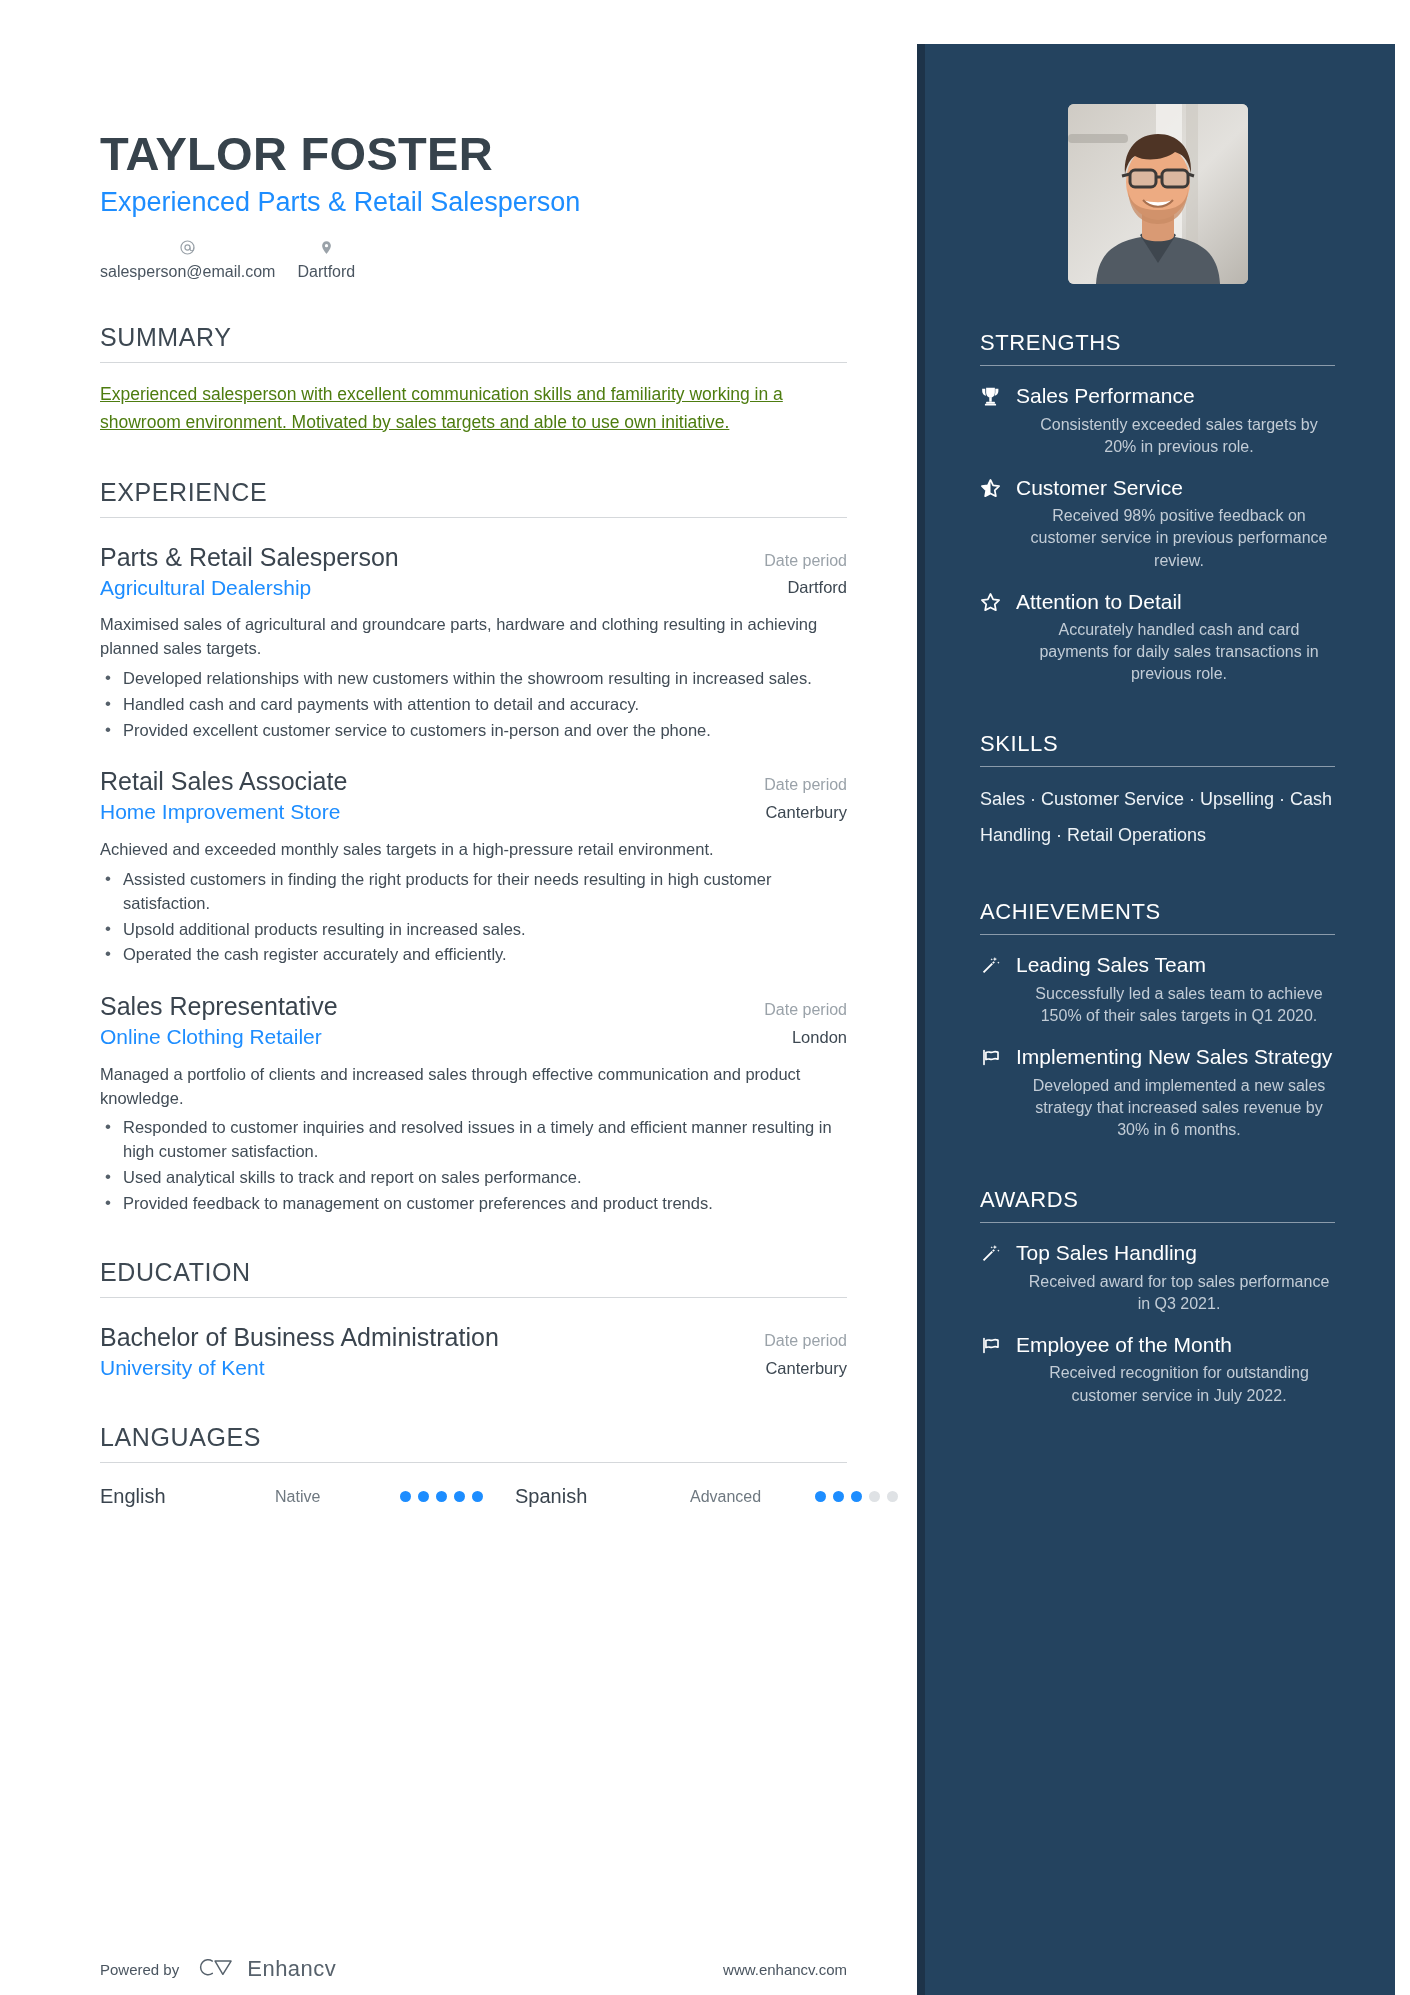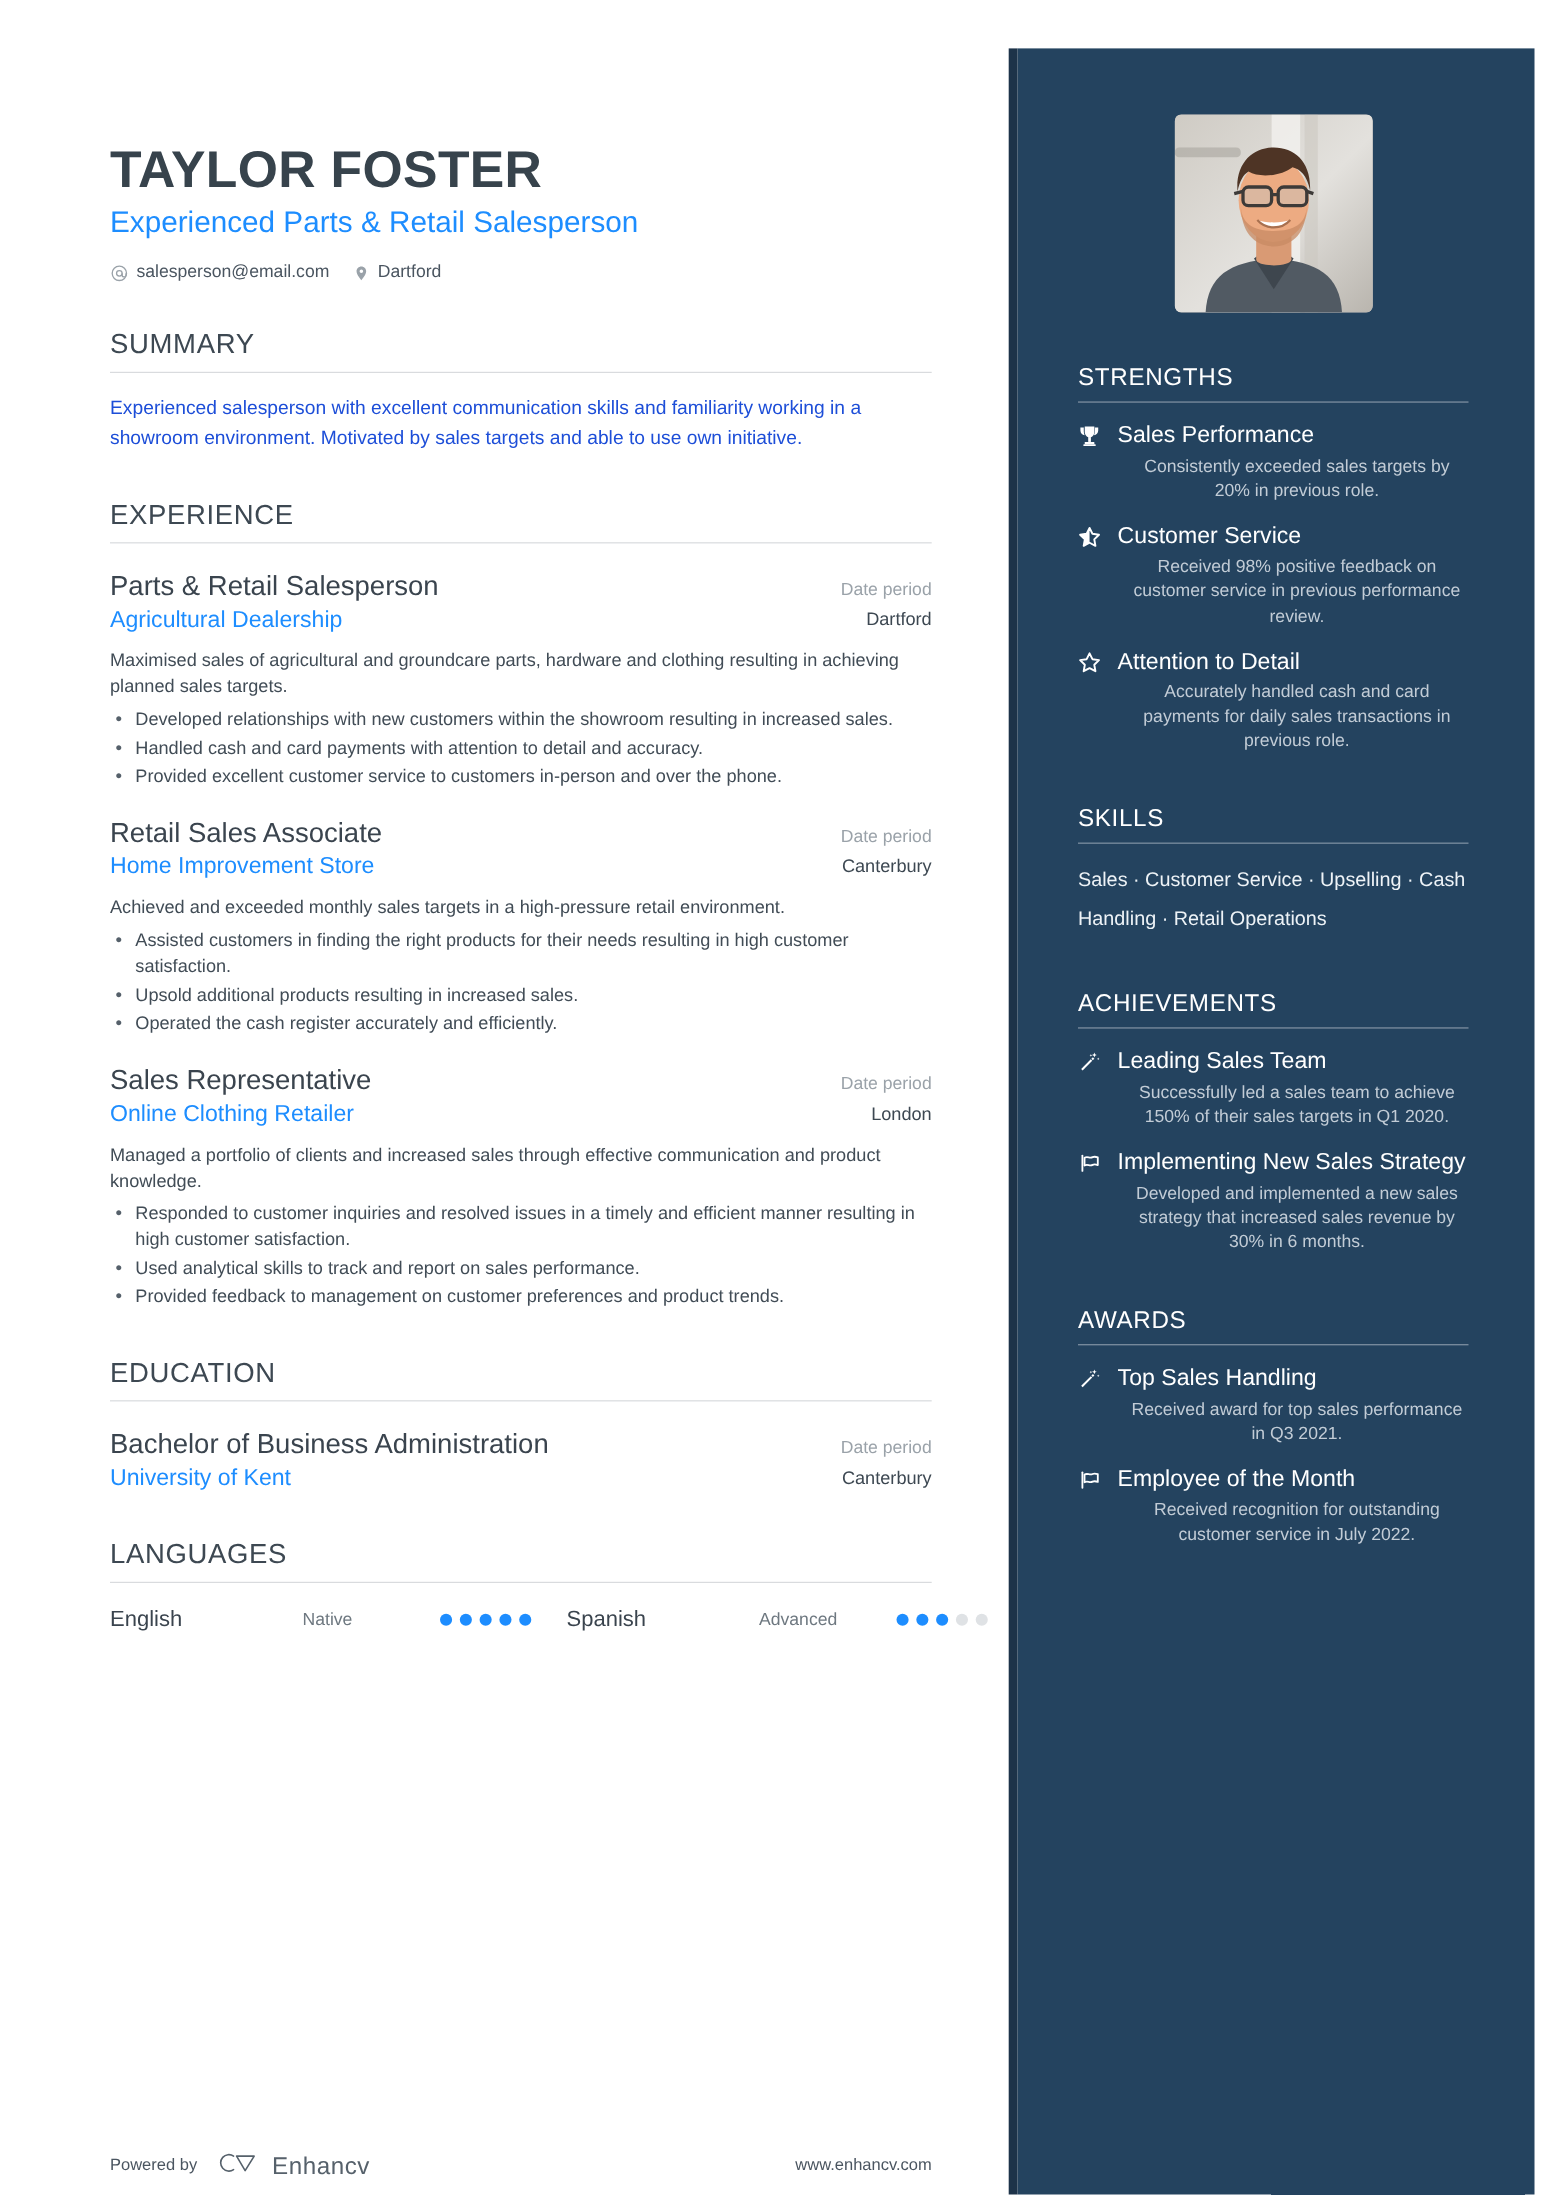--- a/index.html
+++ b/index.html
@@ -34,38 +34,39 @@
     font-weight:400;
   }
   .contact-row {
     display:flex;
     align-items:center;
     gap:22px;
     margin-top:20px;
     font-size:16px;
     color:#4a5560;
   }
-  .contact-item { display:flex; align-items:center; gap:7px; }
+  .contact-item { display:flex; align-items:center; gap:7px;flex-direction:column; }
   .contact-item svg { display:block; }
 
   .section { margin-top:42px; }
   .sec-title {
     font-size:25px;
     color:#3d4852;
     letter-spacing:0.6px;
     font-weight:400;
     padding-bottom:10px;
   }
   .sec-rule { height:1px; background:#d5d8db; width:100%; }
 
   .body-text {
     font-size:17.5px;
     line-height:1.55;
-    color:#1d4ed8;
+    color:#4d7c0f;
     margin-top:18px;
+    text-decoration:underline;
   }
 
   .entry { margin-top:24px; }
   .entry-head { display:flex; justify-content:space-between; align-items:baseline; }
   .entry-title { font-size:25px; color:#3a444e; font-weight:400; line-height:1.2; }
   .entry-date { font-size:16px; color:#9aa2a9; white-space:nowrap; padding-left:14px;}
   .entry-sub-row { display:flex; justify-content:space-between; align-items:center; margin-top:3px;}
   .entry-org { font-size:21px; color:#1d8dff; line-height:1.25; }
   .entry-loc { font-size:16.5px; color:#3d4852; white-space:nowrap; padding-left:14px;}
   .entry-desc {

